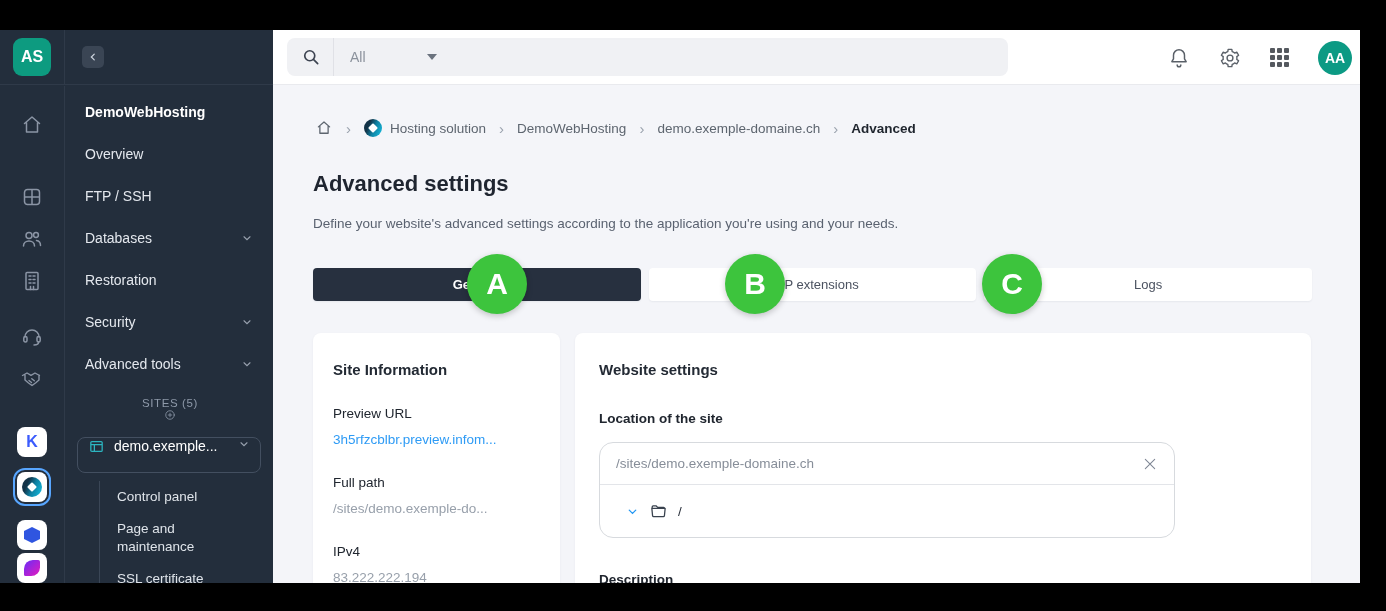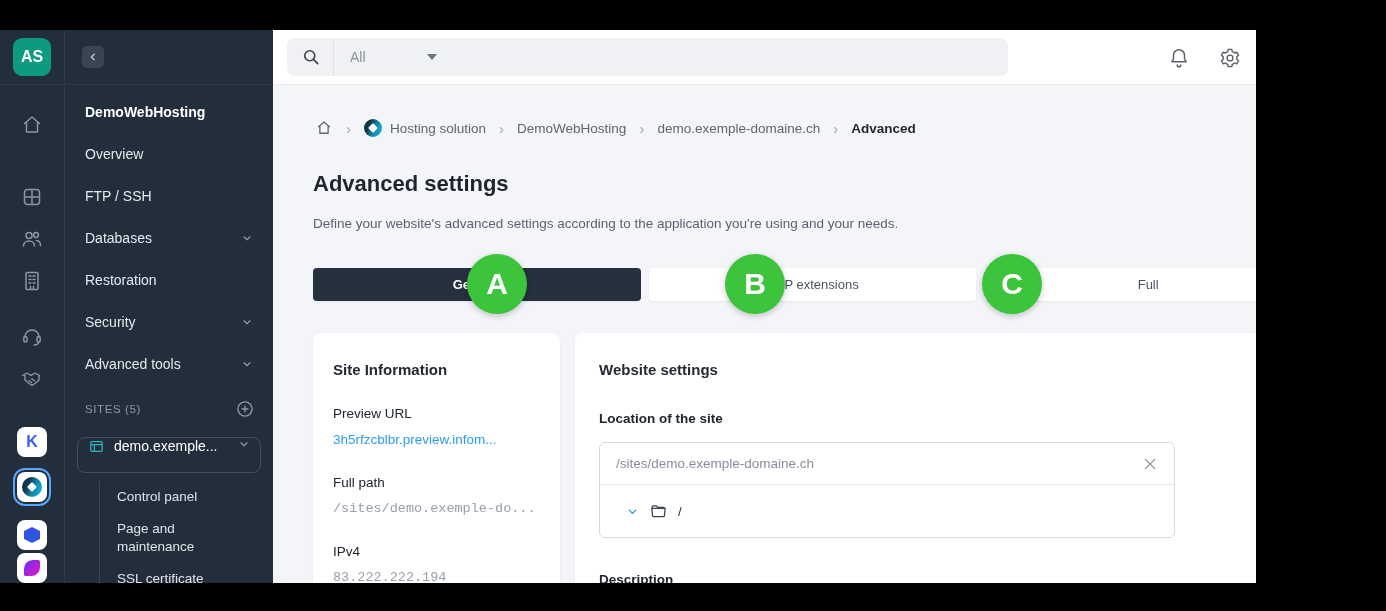--- a/index.html
+++ b/index.html
@@ -1,19 +1,19 @@
 <!DOCTYPE html>
 <html><head>
 <meta charset="utf-8">
 <style>
   * { margin:0; padding:0; box-sizing:border-box; }
   html,body { width:1386px; height:611px; background:#000; overflow:hidden;
               font-family:"Liberation Sans", sans-serif; }
 
-  .stage { position:absolute; left:0; top:30px; width:1256px; height:553px;
+  .stage { position:absolute; left:0; top:30px; width:1360px; height:553px;
            background:#f4f5f9; overflow:hidden; }
 
   
   .sidebar { position:absolute; left:0; top:0; width:273px; height:553px;
              background:#232e3c; color:#e7eaee; }
   .sb-header { height:55px; border-bottom:1px solid #2f3a49; display:flex; }
   .sb-header-left { width:65px; border-right:1px solid #2f3a49;
                     display:flex; align-items:center; justify-content:center; }
   .org-logo { width:38px; height:38px; border-radius:9px; background:#0d9b80;
               color:#fff; font-weight:bold; font-size:16px;
@@ -40,21 +40,21 @@
   .klogo::after { content:""; position:absolute; left:50%; top:50%; width:7px; height:7px;
                   background:#fff; transform:translate(-50%,-50%) rotate(45deg); border-radius:1px; }
   .klogo.small { width:18px; height:18px; }
 
   .menu { flex:1; padding-top:5px; }
   .menu-item { height:42px; display:flex; align-items:center; justify-content:space-between;
                padding:0 20px; font-size:14px; color:#e4e8ee; cursor:pointer; }
   .menu-item.title { font-weight:bold; color:#fff; cursor:default; }
   .chev { width:12px; height:12px; color:#98a1ae; }
   .sites-row { margin-top:12px; height:24px; display:flex; align-items:center;
-               justify-content:space-between; padding:0 18px 0 20px; }
+               justify-content:space-between; padding:0 18px 0 20px;flex-direction:column; }
   .sites-label { font-size:11.5px; letter-spacing:.6px; color:#8e99a9; }
   .plus-ic { width:20px; height:20px; color:#8e99a9; cursor:pointer; }
   .site-select { margin:16px 12px 0 12px; height:36px; border:1px solid #434f60;
                  border-radius:8px; display:flex; gap:9px;
                  padding:0 10px; cursor:pointer; }
   .site-select .lbl { flex:1; font-size:14px; color:#fff; white-space:nowrap;
                       overflow:hidden; text-overflow:ellipsis; }
   .tbl-ic { width:17px; height:17px; color:#2cb5c0; flex:0 0 auto; }
   .subtree { margin:8px 0 0 34px; border-left:1px solid #3a4656; padding-left:17px; }
   .sub-item { font-size:13.5px; color:#dfe4ea; padding:7px 8px 7px 0; line-height:18px;
@@ -113,25 +113,25 @@
   .badge.a { left:194px; top:169px; }
   .badge.b { left:452px; top:169px; }
   .badge.c { left:709px; top:169px; }
 
   .card { position:absolute; top:248px; background:#fff; border-radius:8px;
           box-shadow:0 1px 3px rgba(25,35,55,.05); height:330px; }
   .card-info { left:40px; width:247px; padding:28px 20px 0 20px; }
   .card-settings { left:302px; width:736px; padding:28px 24px 0 24px; }
   .card h3 { font-size:15px; font-weight:700; color:#232a34; }
   .f-label { margin-top:28px; font-size:13.5px; font-weight:normal; color:#20262f; }
-  .f-value { margin-top:11px; font-size:13.5px; color:#98a0ab;font-family:Liberation Mono, monospace; }
+  .f-value { margin-top:11px; font-size:13.5px; color:#98a0ab; }
   .f-link  { margin-top:11px; font-size:13.5px; color:#2e9bf5; cursor:pointer; }
 
   .loc-label { margin-top:33px; font-size:13.5px; font-weight:bold; color:#20262f; }
-  .loc-widget { margin-top:16px; width:576px; border:1px solid #d7dade; border-radius:6px;
+  .loc-widget { margin-top:16px; width:576px; border:1px solid #d7dade; border-radius:14px;
                 background:#fff; }
   .loc-input-row { height:42px; display:flex; align-items:center; padding:0 16px;
                    border-bottom:1px solid #e3e5e9; }
   .loc-input-row input { flex:1; border:none; outline:none; font-size:13.5px;
                          color:#878e99; font-family:inherit; background:transparent; }
   .x-ic { width:16px; height:16px; color:#7e8694; cursor:pointer; flex:0 0 auto; }
   .tree-row { height:52px; display:flex; align-items:center; padding-left:26px; gap:10px; }
   .tree-chev { width:13px; height:13px; color:#2196f3; cursor:pointer; }
   .folder-ic { width:19px; height:19px; color:#39424e; }
   .tree-root { font-size:13.5px; color:#2a313c; }
@@ -324,21 +324,21 @@
       <span class="bc-sep">›</span>
       <span class="bc-item current">Advanced</span>
     </div>
 
     <h1 class="page-title">Advanced settings</h1>
     <p class="page-desc">Define your website's advanced settings according to the application you're using and your needs.</p>
 
     <div class="tabs">
       <div class="tab active">General</div>
       <div class="tab">PHP extensions</div>
-      <div class="tab">Full</div>
+      <div class="tab">Logs</div>
     </div>
 
     <div class="badge a">A</div>
     <div class="badge b">B</div>
     <div class="badge c">C</div>
 
     <div class="card card-info">
       <h3>Site Information</h3>
       <div class="f-label">Preview URL</div>
       <div class="f-link">3h5rfzcblbr.preview.infom...</div>

